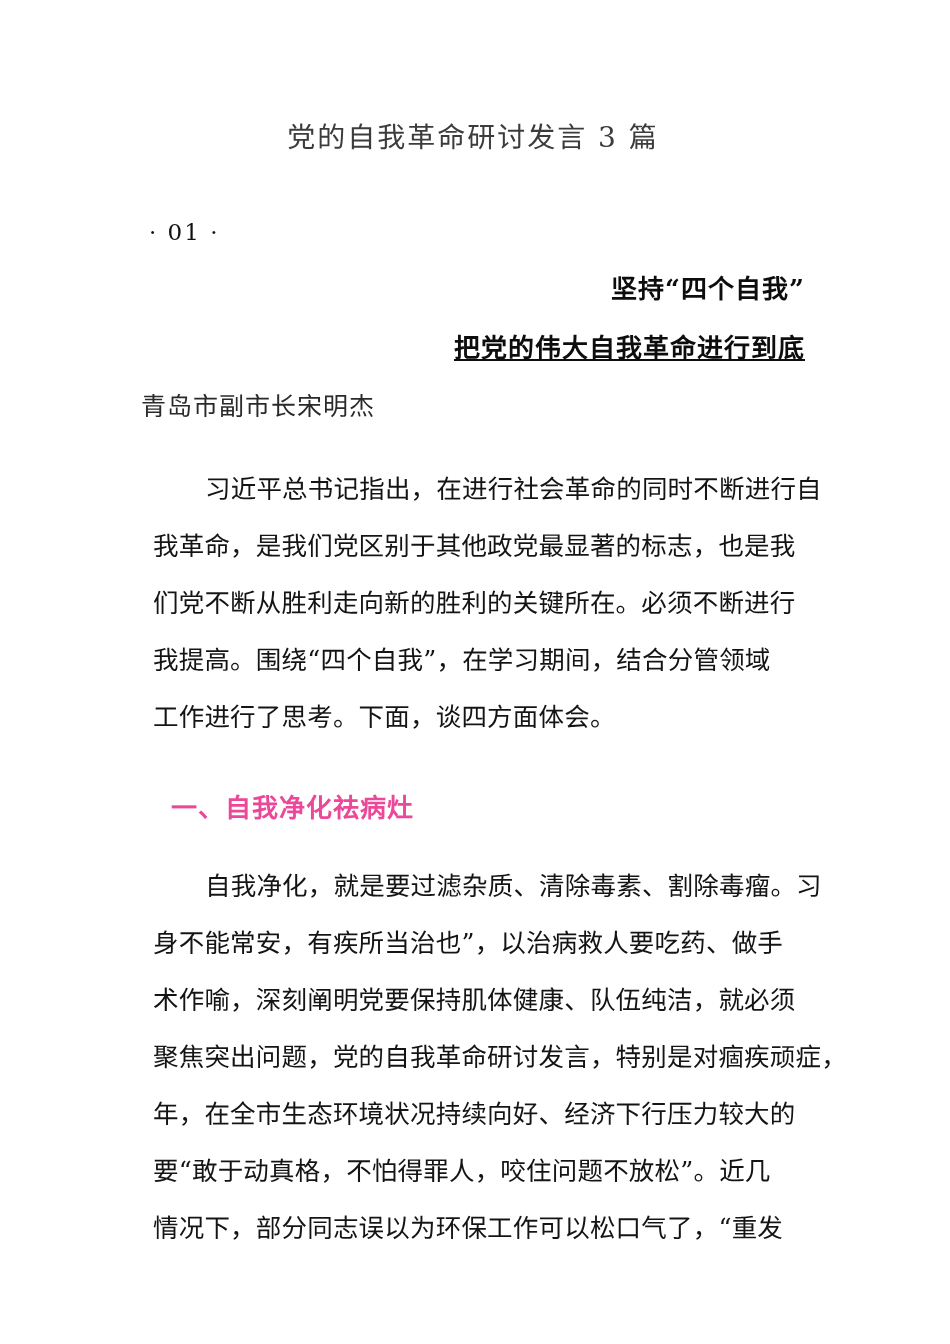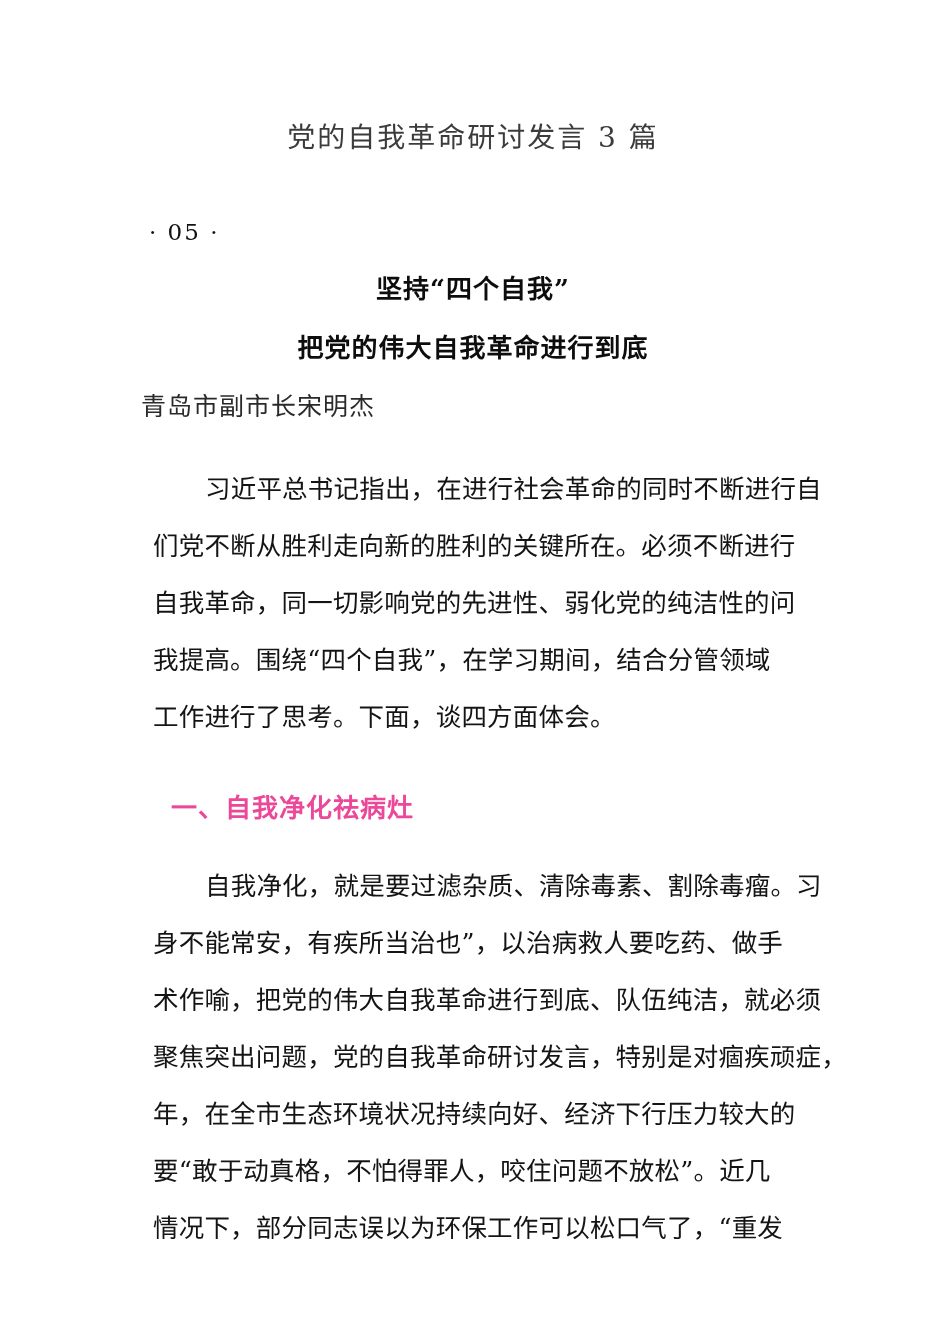--- a/index.html
+++ b/index.html
@@ -51,30 +51,30 @@
     padding-top: 58px;
     font-size: 23px;
     letter-spacing: 2px;
     color: #111;
     line-height: 32px;
     text-indent: 8px;
   }
 
   
   .speech-title {
-    text-align: center;
+    text-align: right;
     font-weight: bold;
     font-size: 26px;
     letter-spacing: 1px;
     color: #0d0d0d;
     line-height: 38px;
     margin: 0;
   }
   .speech-title.line1 { padding-top: 22px; }
-  .speech-title.line2 { padding-top: 21px; }
+  .speech-title.line2 { padding-top: 21px; text-decoration: underline; }
 
   .speech-author {
     font-size: 25px;
     letter-spacing: 1px;
     color: #2a2a2a;
     line-height: 36px;
     margin: 0;
     padding-top: 22px;
     font-weight: 400;
   }
@@ -117,42 +117,42 @@
   .para-gap { padding-top: 10px; }
 </style>
 </head>
 <body>
 
 <div class="page">
   <div class="content">
 
     <h1 class="doc-title">党的自我革命研讨发言 3 篇</h1>
 
-    <div class="section-marker">· 05 ·</div>
+    <div class="section-marker">· 01 ·</div>
 
     <h2 class="speech-title line1">坚持“四个自我”</h2>
 
     <h2 class="speech-title line2">把党的伟大自我革命进行到底</h2>
 
     <div class="speech-author">青岛市副市长宋明杰</div>
 
     <p class="body-para first">
       <span class="tline indent">习近平总书记指出，在进行社会革命的同时不断进行自</span>
+      <span class="tline">我革命，是我们党区别于其他政党最显著的标志，也是我</span>
       <span class="tline">们党不断从胜利走向新的胜利的关键所在。必须不断进行</span>
-      <span class="tline">自我革命，同一切影响党的先进性、弱化党的纯洁性的问</span>
       <span class="tline">我提高。围绕“四个自我”，在学习期间，结合分管领域</span>
       <span class="tline">工作进行了思考。下面，谈四方面体会。</span>
     </p>
 
     <h3 class="section-heading">一、自我净化祛病灶</h3>
 
     <p class="body-para para-gap">
       <span class="tline indent">自我净化，就是要过滤杂质、清除毒素、割除毒瘤。习</span>
       <span class="tline">身不能常安，有疾所当治也”，以治病救人要吃药、做手</span>
-      <span class="tline">术作喻，把党的伟大自我革命进行到底、队伍纯洁，就必须</span>
+      <span class="tline">术作喻，深刻阐明党要保持肌体健康、队伍纯洁，就必须</span>
       <span class="tline">聚焦突出问题，党的自我革命研讨发言，特别是对痼疾顽症，</span>
       <span class="tline">年，在全市生态环境状况持续向好、经济下行压力较大的</span>
       <span class="tline">要“敢于动真格，不怕得罪人，咬住问题不放松”。近几</span>
       <span class="tline">情况下，部分同志误以为环保工作可以松口气了，“重发</span>
 
     </p>
 
   </div>
 </div>
 

